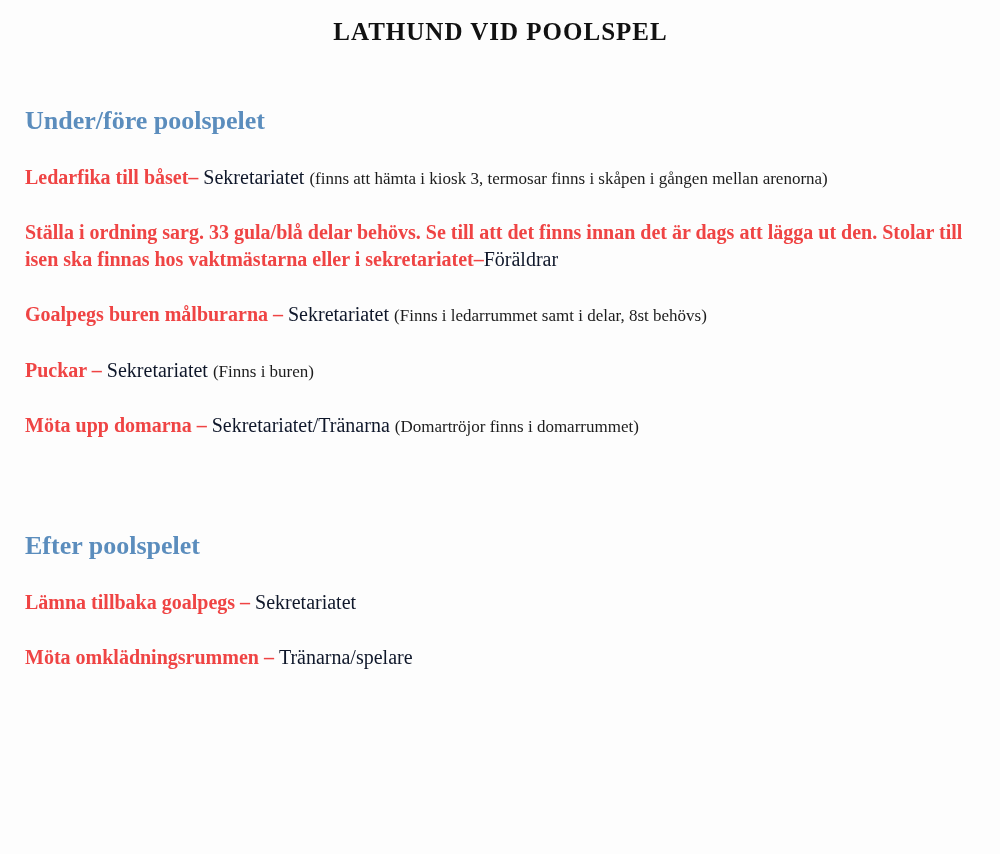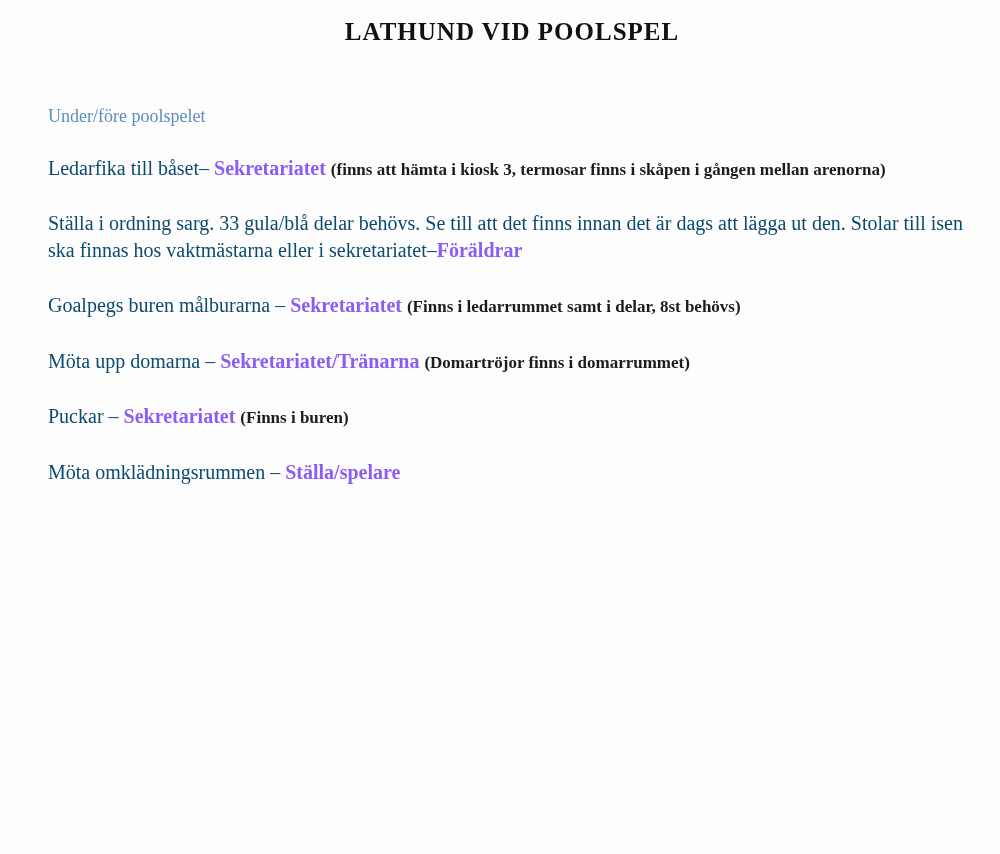--- a/index.html
+++ b/index.html
@@ -9,80 +9,81 @@
   }
   body {
     width: 1000px;
     height: 854px;
     overflow: hidden;
     font-family: "Liberation Serif", "DejaVu Serif", serif;
     color: #1a1a1a;
   }
   .doc {
     padding: 18px 24px 0 25px;
-    margin-left: 23px;
   }
   .doc-title {
     margin: 0;
     text-align: center;
     font-size: 25px;
     font-weight: 700;
     letter-spacing: 1px;
     color: #111111;
   }
   .section-heading {
     margin: 0 0 28px 0;
-    font-size: 18px;
-    font-weight: 400;
+    font-size: 26px;
+    font-weight: 700;
     color: #5b8dbd;
   }
   .section-heading.first {
     margin-top: 60px;
   }
   .section-heading.second {
     margin-top: 92px;
   }
   .task-item {
     margin: 0 0 29px 0;
     max-width: 952px;
     font-size: 20px;
     line-height: 1.32;
   }
   .task-text {
-    font-weight: 400;
-    color: #0c4a6e;
+    font-weight: 700;
+    color: #ef4444;
   }
   .resp-text {
-    font-weight: 700;
-    color: #8b5cf6;
+    font-weight: 400;
+    color: #0f172a;
   }
   .note-text {
-    font-weight: 700;
+    font-weight: 400;
     font-size: 17px;
     color: #1c1c1c;
   }
 </style>
 </head>
 <body>
 
 <div class="doc">
 
   <h1 class="doc-title">LATHUND VID POOLSPEL</h1>
 
   <h2 class="section-heading first">Under/före poolspelet</h2>
 
   <p class="task-item"><span class="task-text">Ledarfika till båset– </span><span class="resp-text">Sekretariatet </span><span class="note-text">(finns att hämta i kiosk 3, termosar finns i skåpen i gången mellan arenorna)</span></p>
 
   <p class="task-item"><span class="task-text">Ställa i ordning sarg. 33 gula/blå delar behövs. Se till att det finns innan det är dags att lägga ut den. Stolar till isen ska finnas hos vaktmästarna eller i sekretariatet–</span><span class="resp-text">Föräldrar</span><span class="note-text"></span></p>
 
   <p class="task-item"><span class="task-text">Goalpegs buren målburarna – </span><span class="resp-text">Sekretariatet </span><span class="note-text">(Finns i ledarrummet samt i delar, 8st behövs)</span></p>
 
+  <p class="task-item"><span class="task-text">Puckar – </span><span class="resp-text">Sekretariatet </span><span class="note-text">(Finns i buren)</span></p>
+
   <p class="task-item"><span class="task-text">Möta upp domarna – </span><span class="resp-text">Sekretariatet/Tränarna </span><span class="note-text">(Domartröjor finns i domarrummet)</span></p>
 
-  <p class="task-item"><span class="task-text">Puckar – </span><span class="resp-text">Sekretariatet </span><span class="note-text">(Finns i buren)</span></p>
+  <h2 class="section-heading second">Efter poolspelet</h2>
 
 
+  <p class="task-item"><span class="task-text">Lämna tillbaka goalpegs – </span><span class="resp-text">Sekretariatet</span><span class="note-text"></span></p>
 
 
-
-  <p class="task-item"><span class="task-text">Möta omklädningsrummen – </span><span class="resp-text">Ställa/spelare</span><span class="note-text"></span></p>
+  <p class="task-item"><span class="task-text">Möta omklädningsrummen – </span><span class="resp-text">Tränarna/spelare</span><span class="note-text"></span></p>
 
 </div>
 
 </body></html>

